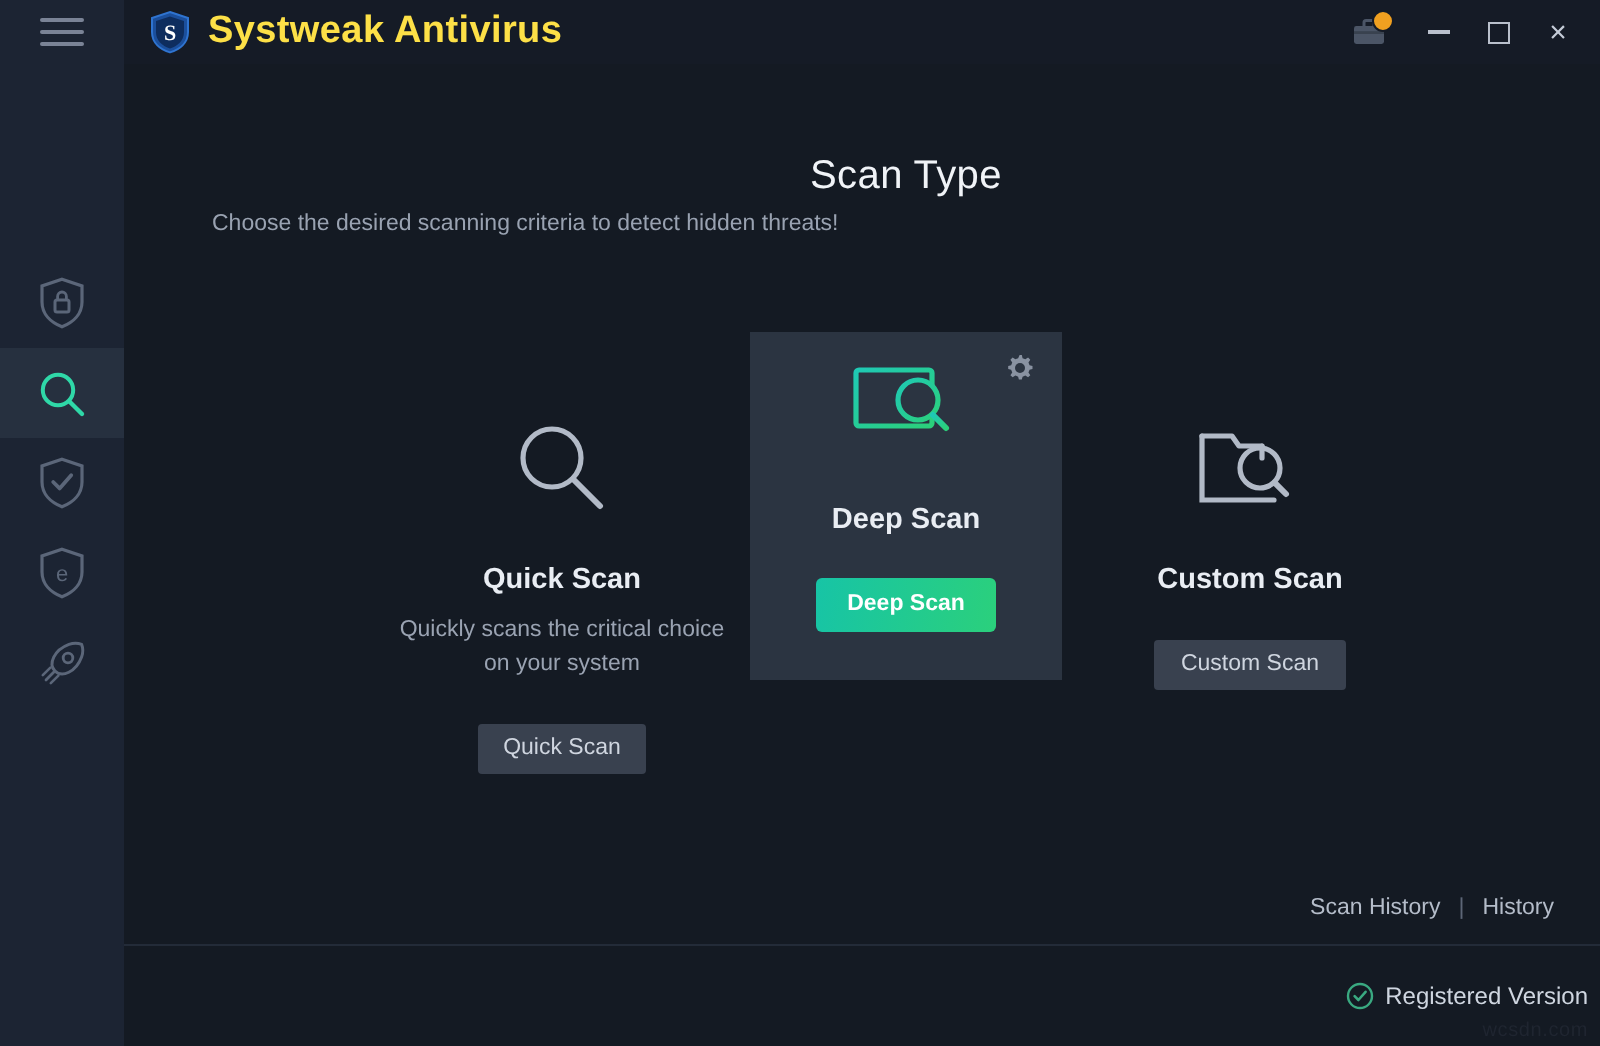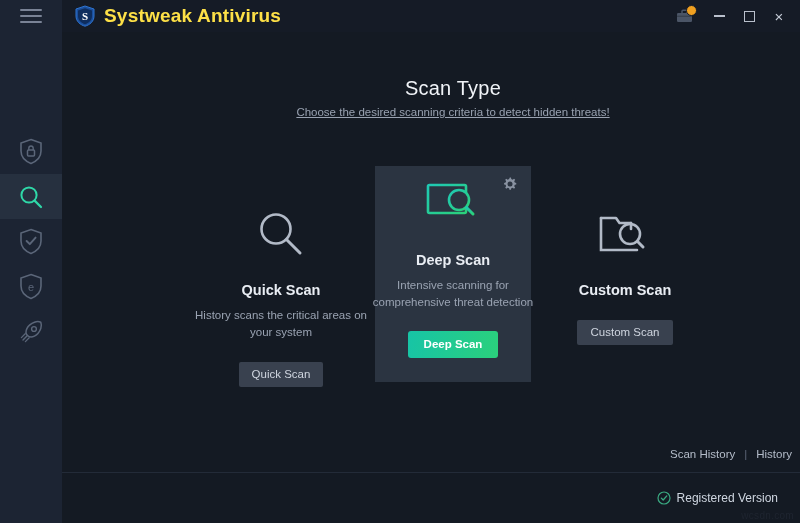--- a/index.html
+++ b/index.html
@@ -87,22 +87,22 @@
     display:flex; flex-direction:column;
   }
   .content { flex: 1 1 auto; position: relative; margin-left: 44px; }
 
   .page-title {
     text-align:center; color:#f0f3f7;
     font-size: 20px; font-weight: 400;
     margin-top: 45px; letter-spacing:.2px;
   }
   .page-sub {
-    text-align:center; color:#99a2b1;
-    font-size: 11.5px; margin-top: 6px; text-decoration: underline;
+    color:#99a2b1;
+    font-size: 11.5px; margin-top: 6px;
   }
 
   .cards {
     position:absolute; left:0; right:0; top: 148px;
     display:flex; justify-content:center; align-items:flex-start;
   }
   .card {
     width: 188px;
     padding-top: 26px;
     display:flex; flex-direction:column; align-items:center;
@@ -137,34 +137,34 @@
     font-family:"Liberation Sans", sans-serif;
   }
   .card.featured .card-btn {
     margin-top: 21px;
     background: linear-gradient(100deg,#17c4a6 0%, #2bd07c 100%);
     color:#ffffff; font-weight:bold;
     padding: 7px 16px 8px 16px; border-radius: 3px;
   }
 
   .links-row {
-    position:absolute; right: 8px; bottom: 12px;
+    position:absolute; right: 23px; bottom: 12px;
     display:flex; align-items:center; gap: 9px;
     font-size: 11.5px; color:#b4bcc9;
   }
   .links-row a { color:#b4bcc9; text-decoration:none; cursor:pointer; }
   .link-sep { color:#5d6677; }
 
   
   .footer {
     flex: 0 0 51px; height:51px;
     background:#141a23;
     border-top: 1px solid #232b38;
     display:flex; align-items:center; justify-content:flex-end;
-    padding-right: 22px;
+    padding-right: 6px;
     position: relative;
   }
   .registered {
     display:flex; align-items:center; gap:6px;
     color:#cfd6e0; font-size:12px;
   }
   .watermark {
     position:absolute; right: 6px; bottom: 2px;
     color:#1f2530; font-size: 10px; letter-spacing:.3px;
   }
@@ -271,21 +271,21 @@
         <div class="cards">
 
           <div class="card">
             <div class="card-icon">
               <svg width="52" height="52" viewBox="0 0 52 52">
                 <circle cx="21" cy="21" r="14.5" fill="none" stroke="#b2bac7" stroke-width="2.6"></circle>
                 <line x1="31.5" y1="31.5" x2="45" y2="45" stroke="#b2bac7" stroke-width="3" stroke-linecap="round"></line>
               </svg>
             </div>
             <div class="card-title">Quick Scan</div>
-            <div class="card-desc">History scans the critical areas on your system</div>
+            <div class="card-desc">Quickly scans the critical choice on your system</div>
             <button class="card-btn">Quick Scan</button>
           </div>
 
           <div class="card featured">
             <div class="card-gear">
               <svg width="14" height="14" viewBox="0 0 14 14">
                 <path d="M7 0.8 L8.2 0.8 L8.6 2.6 L10.1 3.2 L11.6 2.2 L12.8 3.4 L11.8 4.9 L12.4 6.4 L14 6.8 L14 8.4 L12.4 8.8 L11.8 10.3 L12.8 11.8 L11.6 13 L10.1 12 L8.6 12.6 L8.2 14.2 L6.6 14.2 L6.2 12.6 L4.7 12 L3.2 13 L2 11.8 L3 10.3 L2.4 8.8 L0.8 8.4 L0.8 6.8 L2.4 6.4 L3 4.9 L2 3.4 L3.2 2.2 L4.7 3.2 L6.2 2.6 Z" fill="#9aa3b2" transform="scale(0.92) translate(0.4,-0.3)"></path>
                 <circle cx="7" cy="7" r="2.5" fill="#2b3441"></circle>
               </svg>
             </div>
@@ -298,21 +298,20 @@
                   </linearGradient>
                 </defs>
                 <rect x="3" y="4" width="38" height="28" rx="1.5" fill="none" stroke="url(#gradDeep)" stroke-width="2.6"></rect>
                 <line x1="22" y1="32" x2="22" y2="40" stroke="url(#gradDeep)" stroke-width="2.6"></line>
                 <line x1="12" y1="40.5" x2="32" y2="40.5" stroke="url(#gradDeep)" stroke-width="2.8" stroke-linecap="round"></line>
                 <circle cx="34" cy="19" r="10" fill="#2b3441" stroke="url(#gradDeep)" stroke-width="2.6"></circle>
                 <line x1="41.5" y1="26.5" x2="48" y2="33" stroke="url(#gradDeep)" stroke-width="3" stroke-linecap="round"></line>
               </svg>
             </div>
             <div class="card-title">Deep Scan</div>
-            <div class="card-desc">Intensive scanning for comprehensive threat detection</div>
             <button class="card-btn">Deep Scan</button>
           </div>
 
           <div class="card">
             <div class="card-icon">
               <svg width="56" height="50" viewBox="0 0 56 50">
                 <path d="M4 9 L4 41 L40 41" fill="none" stroke="#b2bac7" stroke-width="2.6" stroke-linecap="round"></path>
                 <path d="M4 9 L19 9 L22.5 14 L34 14" fill="none" stroke="#b2bac7" stroke-width="2.6" stroke-linejoin="round" stroke-linecap="round"></path>
                 <path d="M34 14 L34 20" fill="none" stroke="#b2bac7" stroke-width="2.6" stroke-linecap="round"></path>
                 <circle cx="33" cy="25" r="10" fill="none" stroke="#b2bac7" stroke-width="2.6"></circle>

